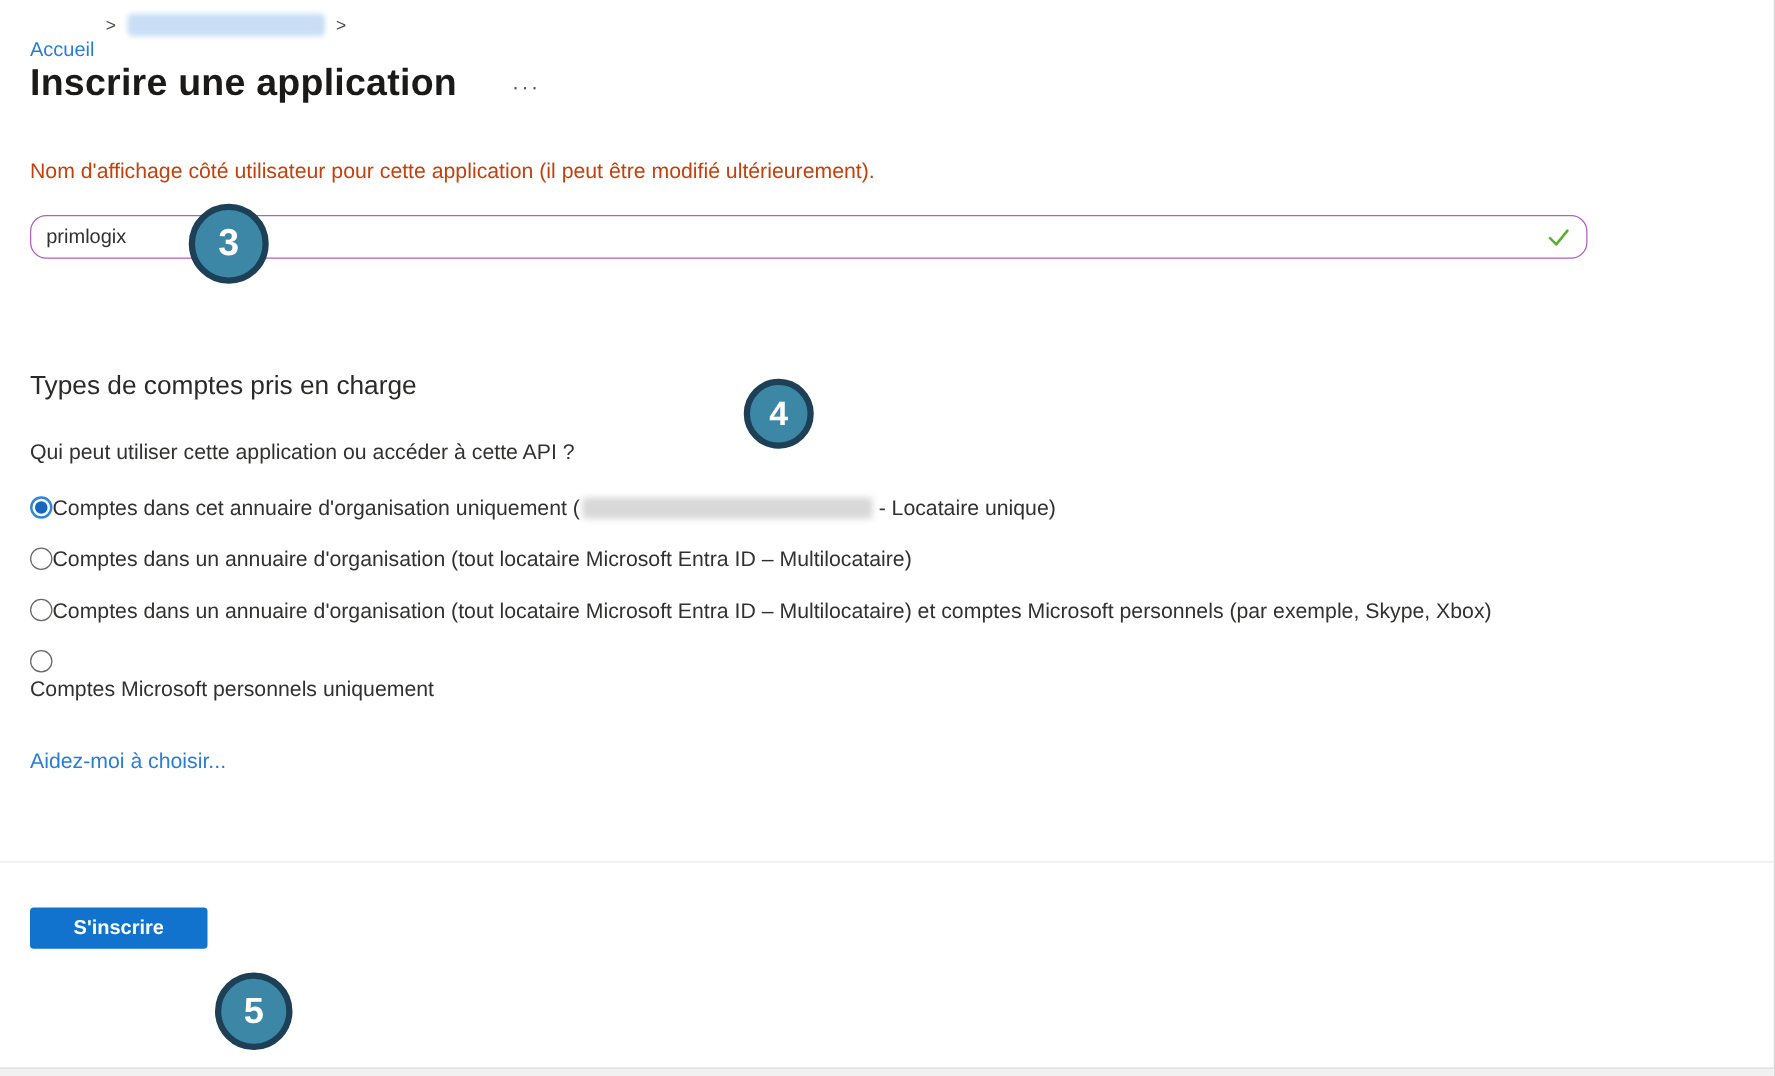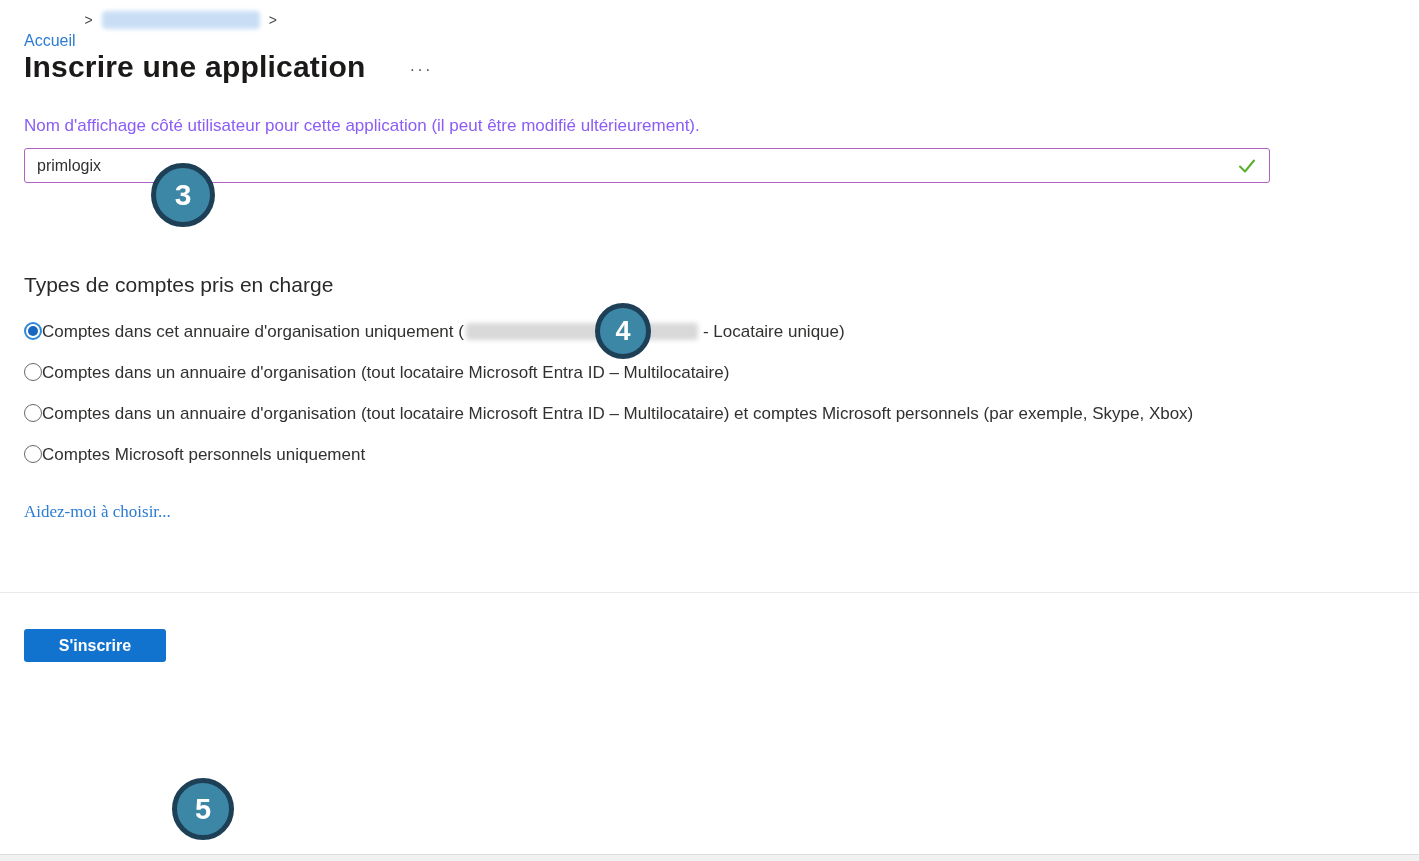--- a/index.html
+++ b/index.html
@@ -35,26 +35,26 @@
     border-radius: 4px;
     filter: blur(2px);
   }
 
   
   .title-row { margin-top: 20px; display: flex; align-items: center; }
   .page-title { font-size: 30px; font-weight: 700; color: #1b1a19; letter-spacing: 0.2px; }
   .more-menu { margin-left: 44px; color: #555; font-size: 17px; letter-spacing: 2px; margin-top: 6px; cursor: pointer; }
 
   
-  .field-label { margin-top: 32px; font-size: 17px; color: #8b5cf6; }
+  .field-label { margin-top: 43px; font-size: 17px; color: #c2410c; }
   .name-input-wrap {
-    margin-top: 12px;
+    margin-top: 25px;
     width: 1246px; height: 35px;
     border: 1px solid #b05fc2;
-    border-radius: 3px;
+    border-radius: 13px;
     display: flex; align-items: center;
     padding: 16px 12px;
     background: #fff;
   }
   .name-input {
     flex: 1; border: none; outline: none;
     font-family: inherit; font-size: 16px; color: #323130;
     background: transparent;
   }
   .check-icon { width: 20px; height: 20px; flex: none; }
@@ -74,21 +74,21 @@
   .badge-4 { left: 595px; top: 303px; width: 56px; height: 56px; font-size: 27px; }
   .badge-5 { left: 172px; top: 778px; width: 62px; height: 62px; font-size: 29px; }
 
   
   .section-heading { margin-top: 90px; font-size: 21px; font-weight: 400; color: #2b2a29; }
   .question { margin-top: 31px; font-size: 17px; }
 
   
   .radio-group { margin-top: 21px; }
   .radio-row { display: flex; margin-bottom: 14px; }
-  .radio-row:last-child { margin-bottom: 0; }
+  .radio-row:last-child { margin-bottom: 0; flex-direction: column; }
   .radio {
     flex: none;
     width: 18px; height: 18px;
     border-radius: 50%;
     border: 1px solid #6b6966;
     background: #fff;
     margin-top: 4px;
     position: relative;
     cursor: pointer;
   }
@@ -113,21 +113,20 @@
     margin: 0 5px 2px 2px;
   }
 
   .help-link {
     display: inline-block;
     margin-top: 34px;
     font-size: 17px;
     color: #2b7cd3;
     text-decoration: none;
     cursor: pointer;
-    font-family: Liberation Serif, serif;
   }
 
   .divider {
     margin-top: 70px;
     margin-left: -24px;
     width: 1420px;
     height: 1px;
     background: #eaeaea;
   }
 
@@ -193,20 +192,21 @@
 
     <div class="name-input-wrap">
       <input class="name-input" type="text" value="primlogix" style="">
       <svg class="check-icon" viewBox="0 0 20 20" fill="none">
         <path d="M3 10.5 L8 15.5 L17 4.5" stroke="#57b02c" stroke-width="2" stroke-linecap="round" stroke-linejoin="round" fill="none"></path>
       </svg>
     </div>
 
     <h2 class="section-heading">Types de comptes pris en charge</h2>
 
+    <div class="question">Qui peut utiliser cette application ou accéder à cette API ?</div>
 
     <div class="radio-group">
 
       <div class="radio-row">
         <span class="radio selected"></span>
         <span class="radio-label"><span>Comptes dans cet annuaire d'organisation uniquement (</span><span class="redacted-tenant"></span><span>- Locataire unique)</span></span>
       </div>
 
       <div class="radio-row">
         <span class="radio"></span>

